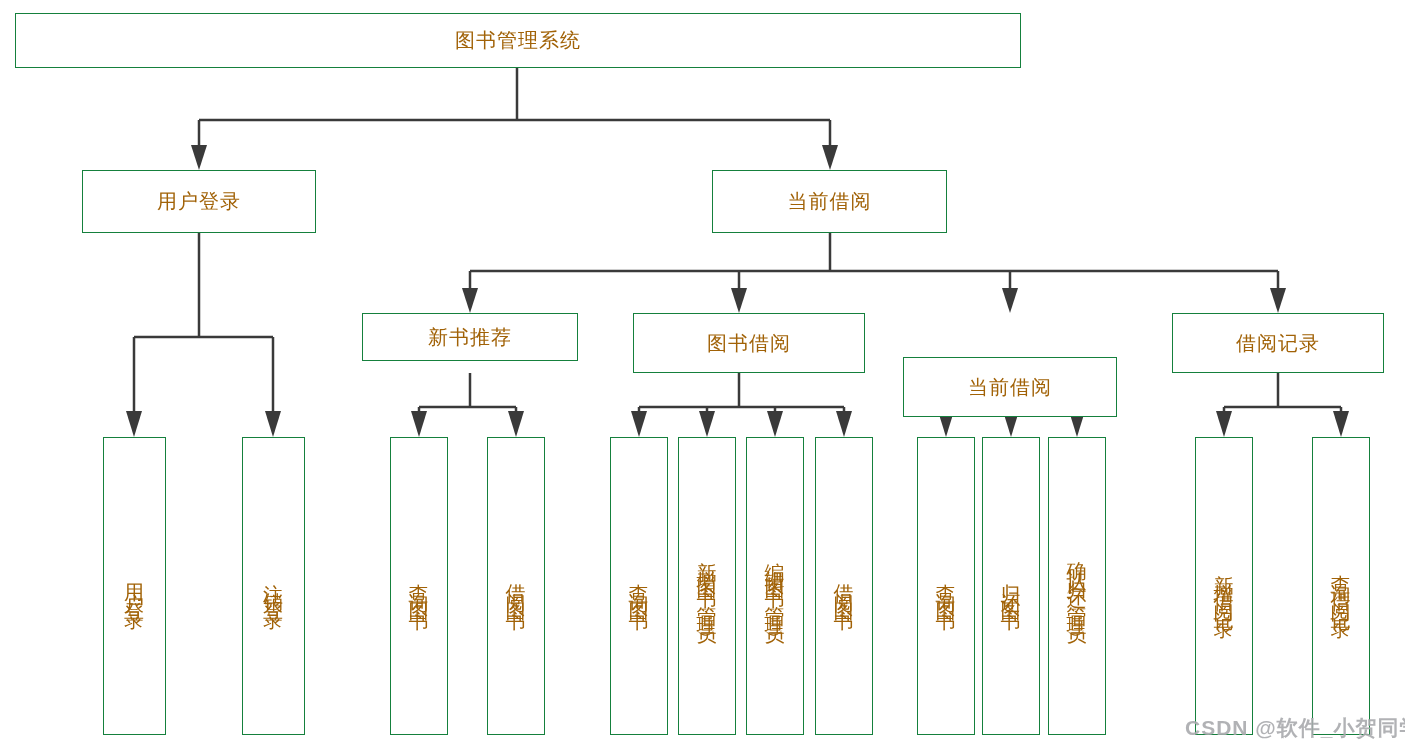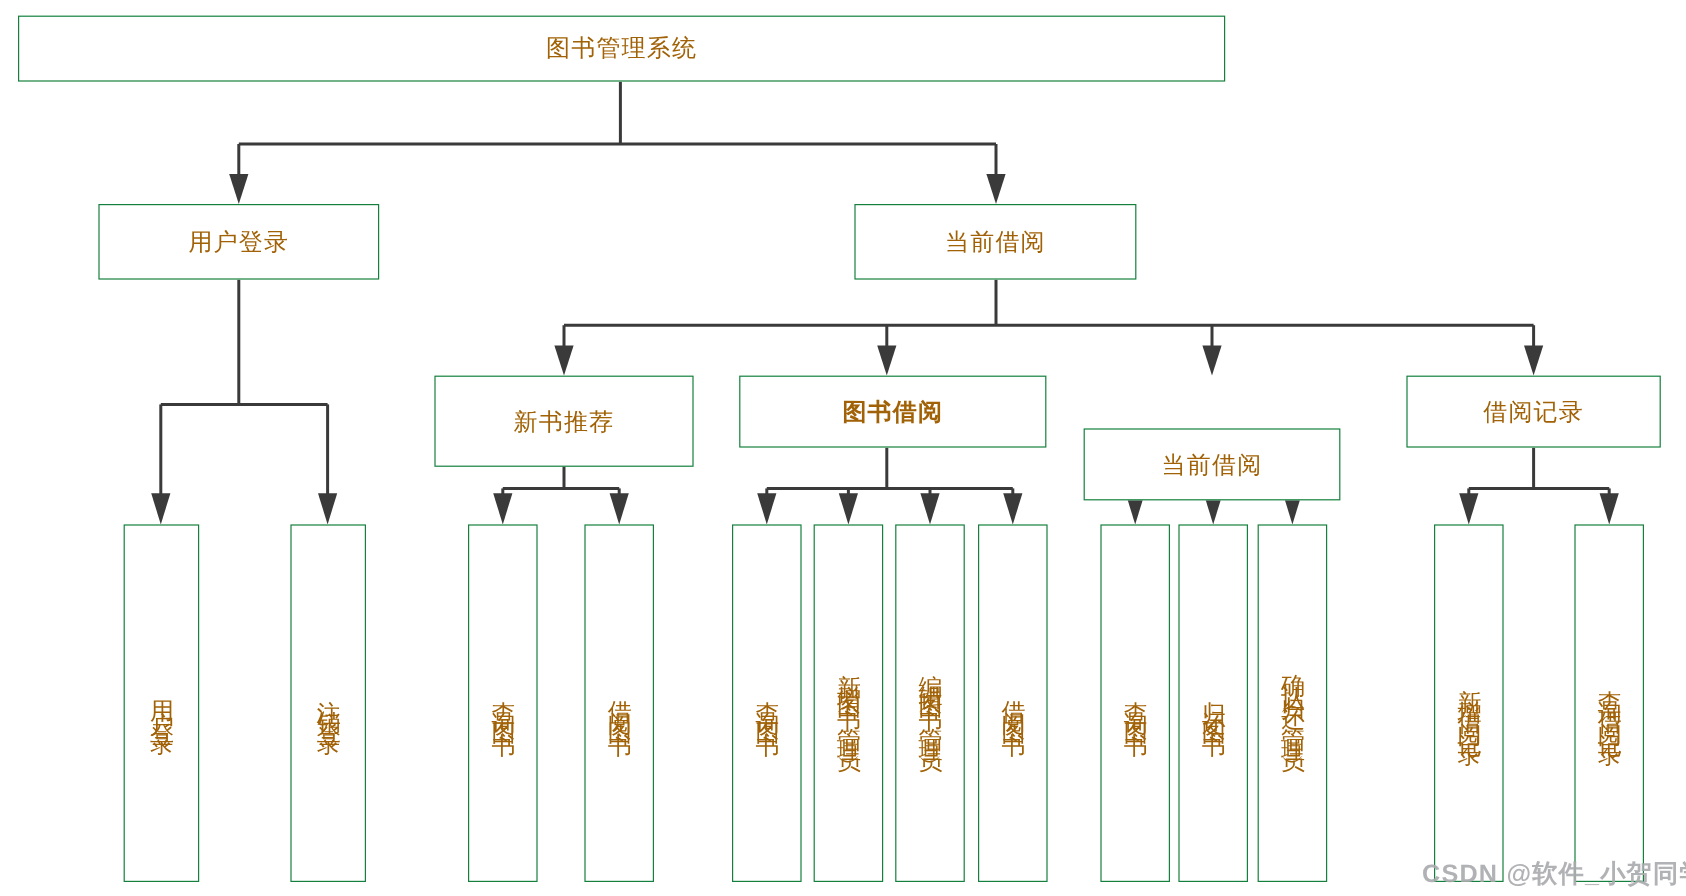--- a/index.html
+++ b/index.html
@@ -55,22 +55,22 @@
     font-weight: bold;
     letter-spacing: 1px;
     color: rgba(168, 170, 173, 0.9);
     white-space: nowrap;
   }
 
   
   .n-root          { left: 15px;   top: 13px;  width: 1006px; height: 55px; }
   .n-user-login    { left: 82px;   top: 170px; width: 234px;  height: 63px; }
   .n-book-mgmt     { left: 712px;  top: 170px; width: 235px;  height: 63px; }
-  .n-new-book      { left: 362px;  top: 313px; width: 216px;  height: 76px; }
-  .n-borrowing     { left: 616px;  top: 313px; width: 256px;  height: 60px; font-weight: bold; }
+  .n-new-book      { left: 362px;  top: 313px; width: 216px;  height: 48px; }
+  .n-borrowing     { left: 633px;  top: 313px; width: 232px;  height: 60px; }
   .n-current       { left: 903px;  top: 313px; width: 214px;  height: 60px; margin-top: 44px; }
   .n-records       { left: 1172px; top: 313px; width: 212px;  height: 60px; font-family: Liberation Mono, monospace; }
 
   .leaf            { top: 437px; height: 298px; }
   .l-ul-0 { left: 103px;  width: 63px; }
   .l-ul-1 { left: 242px;  width: 63px; }
   .l-nb-0 { left: 390px;  width: 58px; }
   .l-nb-1 { left: 487px;  width: 58px; }
   .l-bb-0 { left: 610px;  width: 58px; }
   .l-bb-1 { left: 678px;  width: 58px; }

